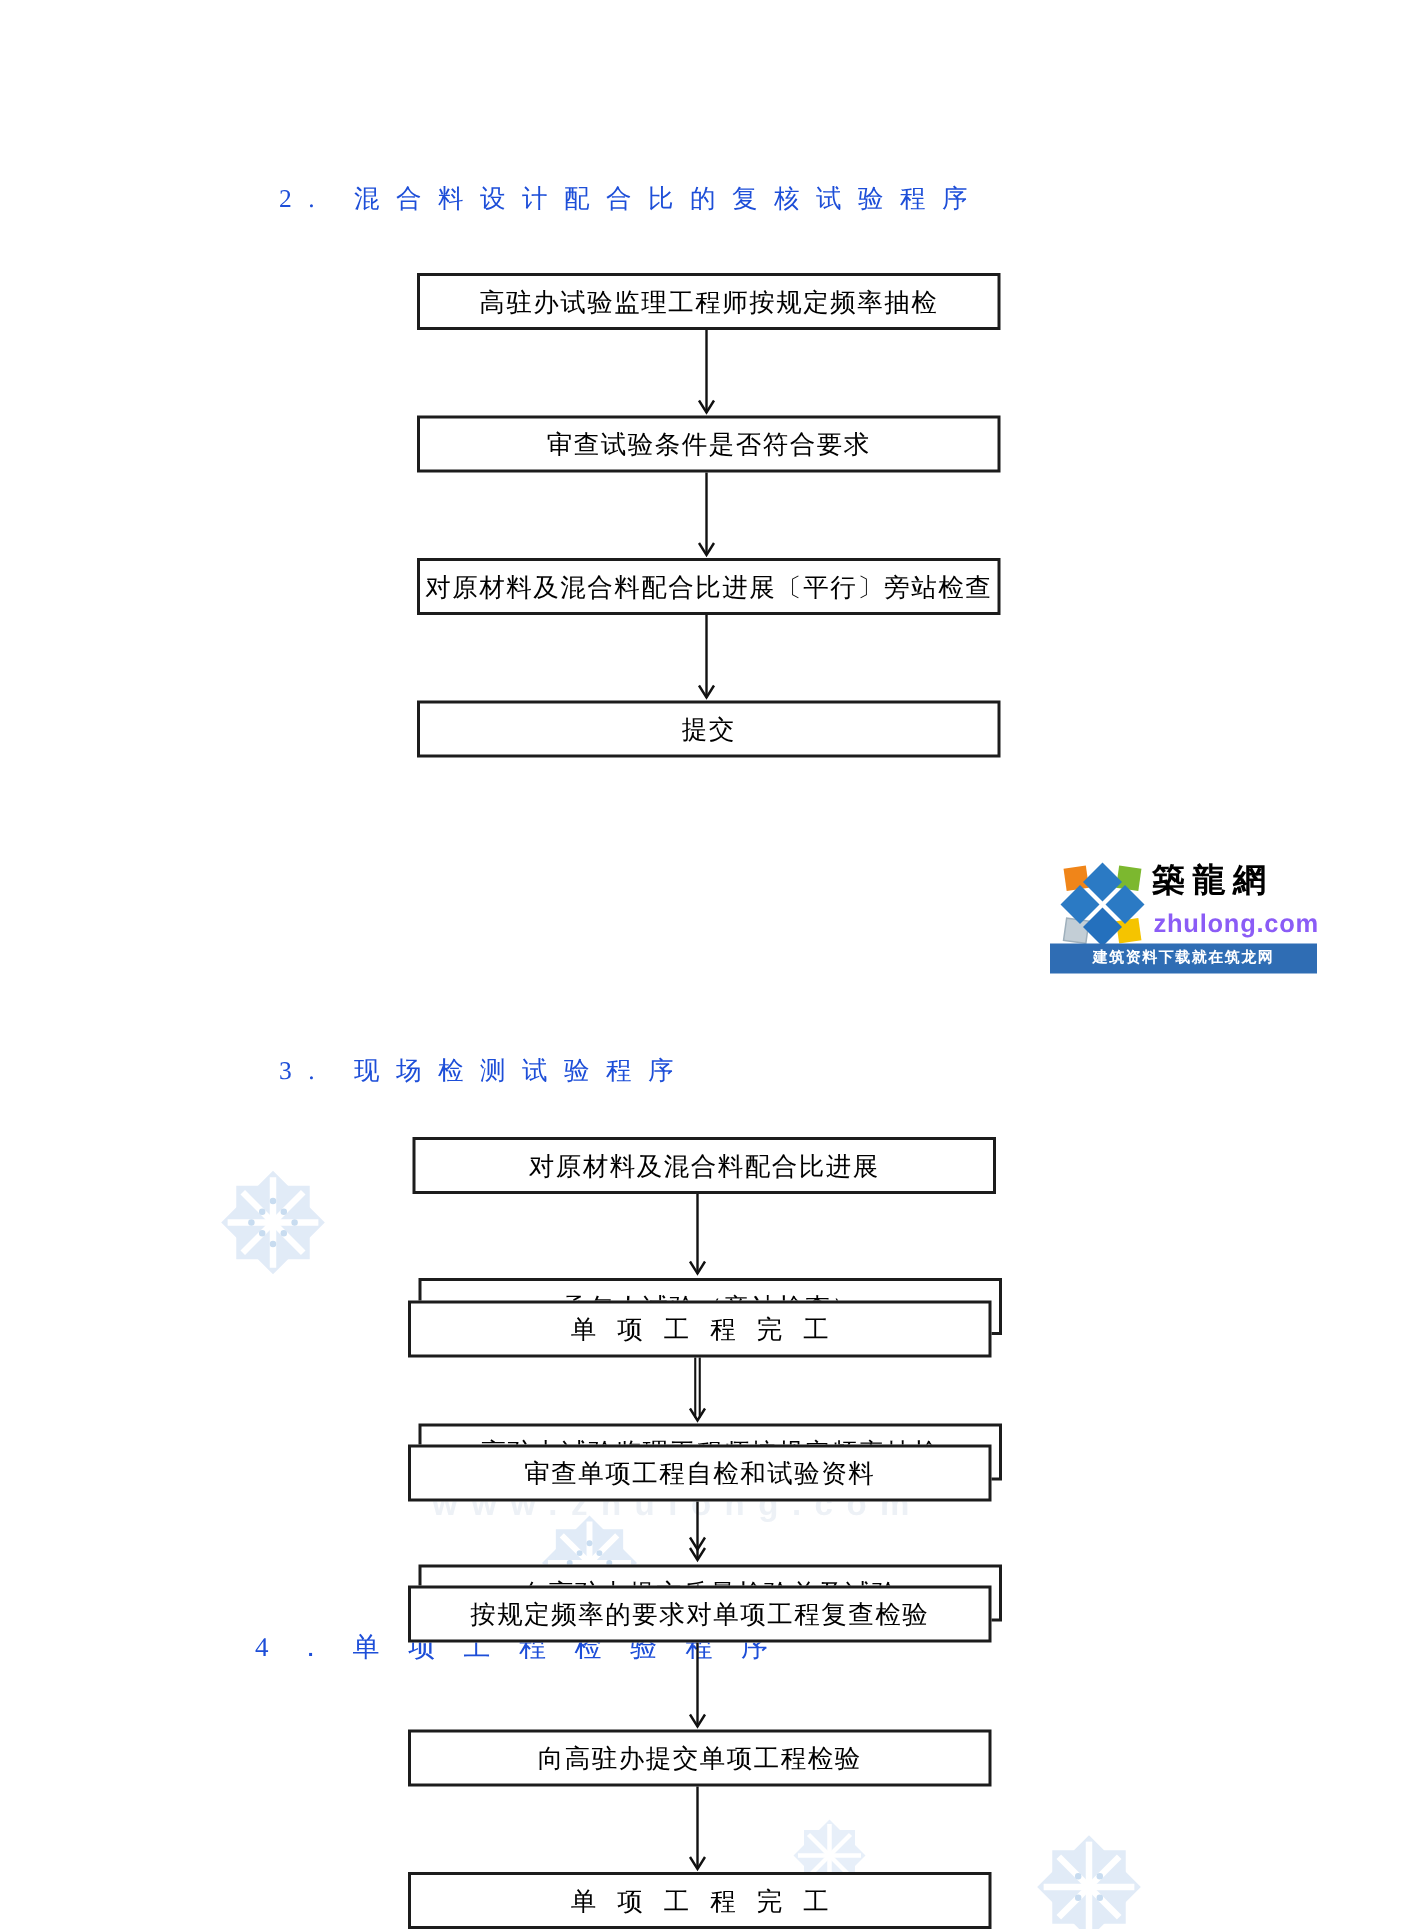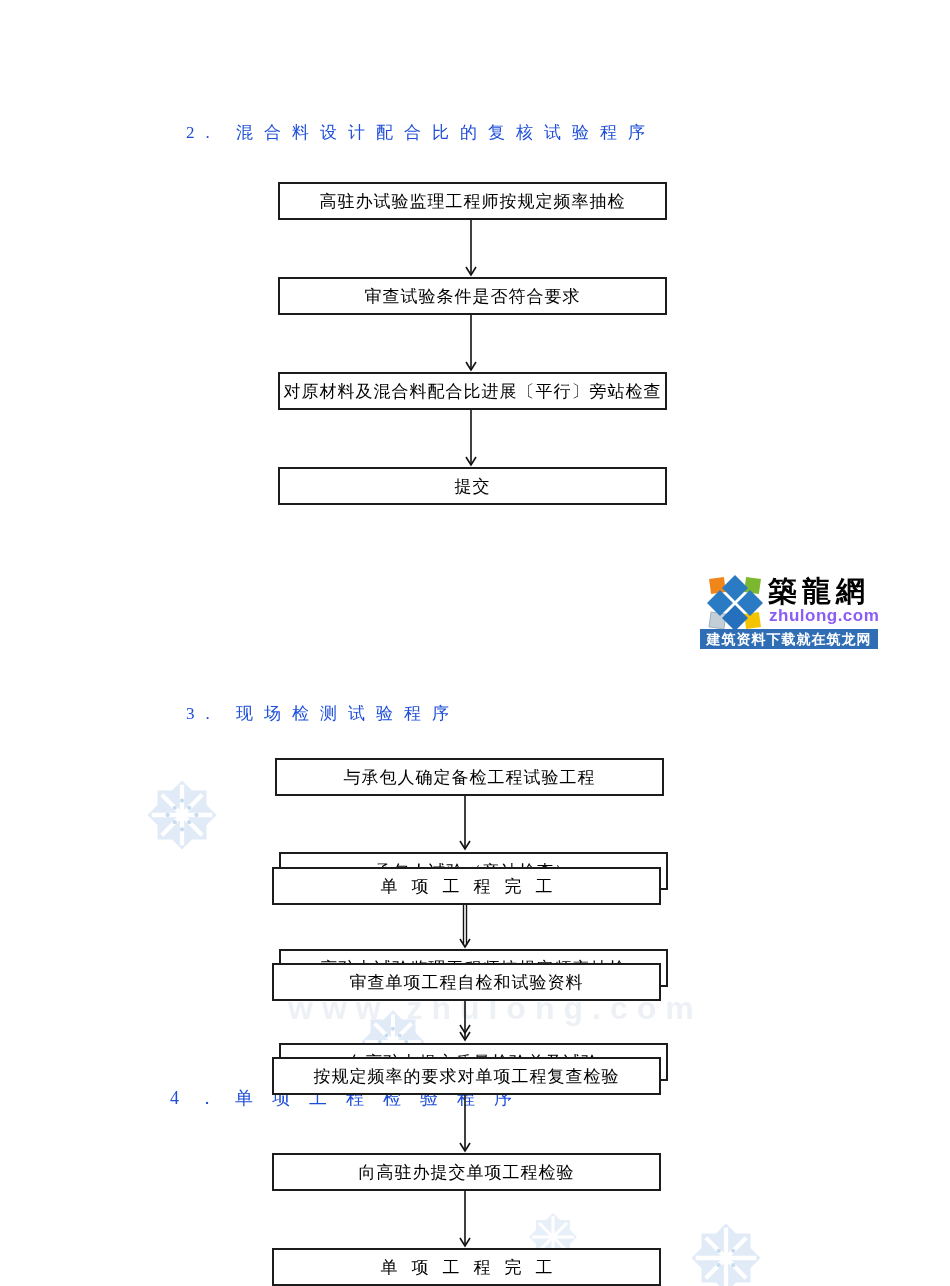--- a/index.html
+++ b/index.html
@@ -21,38 +21,38 @@
     font-size:17px;letter-spacing:1px;white-space:nowrap;z-index:3;
   }
   .fbox.front{z-index:4;}
   .fbox.sp{letter-spacing:14px;text-indent:14px;}
   
   .arrow{position:absolute;z-index:2;}
   
   .wm-url{
     position:absolute;left:288px;top:990px;z-index:0;white-space:nowrap;
     font-family:"Liberation Sans","DejaVu Sans",sans-serif;
-    font-size:32px;font-weight:bold;letter-spacing:9px;color:#edf1f6;
+    font-size:22px;font-weight:bold;letter-spacing:9px;color:#edf1f6;
   }
   .flake{position:absolute;z-index:0;}
   
   .logo{position:absolute;left:700px;top:570px;width:178px;height:80px;z-index:5;}
   .logo .icon{position:absolute;left:4px;top:2px;}
   .logo .title{
-    position:absolute;left:68px;top:2px;font-size:29px;font-weight:bold;
+    position:absolute;left:68px;top:2px;font-size:22px;font-weight:bold;
     letter-spacing:5px;white-space:nowrap;color:#000;
   }
   .logo .domain{
     position:absolute;left:69px;top:36px;font-size:17px;font-weight:bold;
     font-family:"Liberation Sans","DejaVu Sans",sans-serif;letter-spacing:0.5px;color:#8b5cf6;
   }
   .logo .banner{
     position:absolute;left:0;top:59px;width:178px;height:20px;line-height:20px;
     background:#2f6db4;color:#fff;text-align:center;font-weight:bold;
-    font-size:14px;letter-spacing:1px;white-space:nowrap;
+    font-size:10px;letter-spacing:1px;white-space:nowrap;
     font-family:"Liberation Sans","DejaVu Sans",sans-serif;
   }
 </style>
 </head>
 <body>
 
 <div class="wm-url">www.zhulong.com</div>
 
 <svg class="flake" style="left:146px;top:779px" width="72" height="72" viewBox="0 0 100 100">
   <polygon points="50,2 98,50 50,98 2,50" fill="#e1ebf7"></polygon>
@@ -148,21 +148,21 @@
     <polygon points="16,18 29,31 16,44 3,31" fill="#2b7ac4"></polygon>
     <polygon points="46,18 59,31 46,44 33,31" fill="#2b7ac4"></polygon>
   </svg>
   <div class="title">築龍網</div>
   <div class="domain">zhulong.com</div>
   <div class="banner">建筑资料下载就在筑龙网</div>
 </div>
 
 <div class="heading" style="left:186px;top:702px">3. 现场检测试验程序</div>
 
-<div class="fbox" style="left:275px;top:758px">与承包人确定备检工程试验工程</div>
+<div class="fbox" style="left:275px;top:758px">对原材料及混合料配合比进展</div>
 <svg class="arrow" style="left:458px;top:793px" width="14" height="58">
   <line x1="7" y1="0" x2="7" y2="56" stroke="#111" stroke-width="1.6"></line>
   <polyline points="2,48 7,56 12,48" fill="none" stroke="#111" stroke-width="1.6"></polyline>
 </svg>
 
 <div class="fbox" style="left:279px;top:852px">承包人试验（旁站检查）</div>
 <div class="fbox front sp" style="left:272px;top:867px">单项工程完工</div>
 <svg class="arrow" style="left:458px;top:901px" width="14" height="48">
   <line x1="5.5" y1="0" x2="5.5" y2="44" stroke="#111" stroke-width="1.4"></line>
   <line x1="8.5" y1="0" x2="8.5" y2="44" stroke="#111" stroke-width="1.4"></line>

